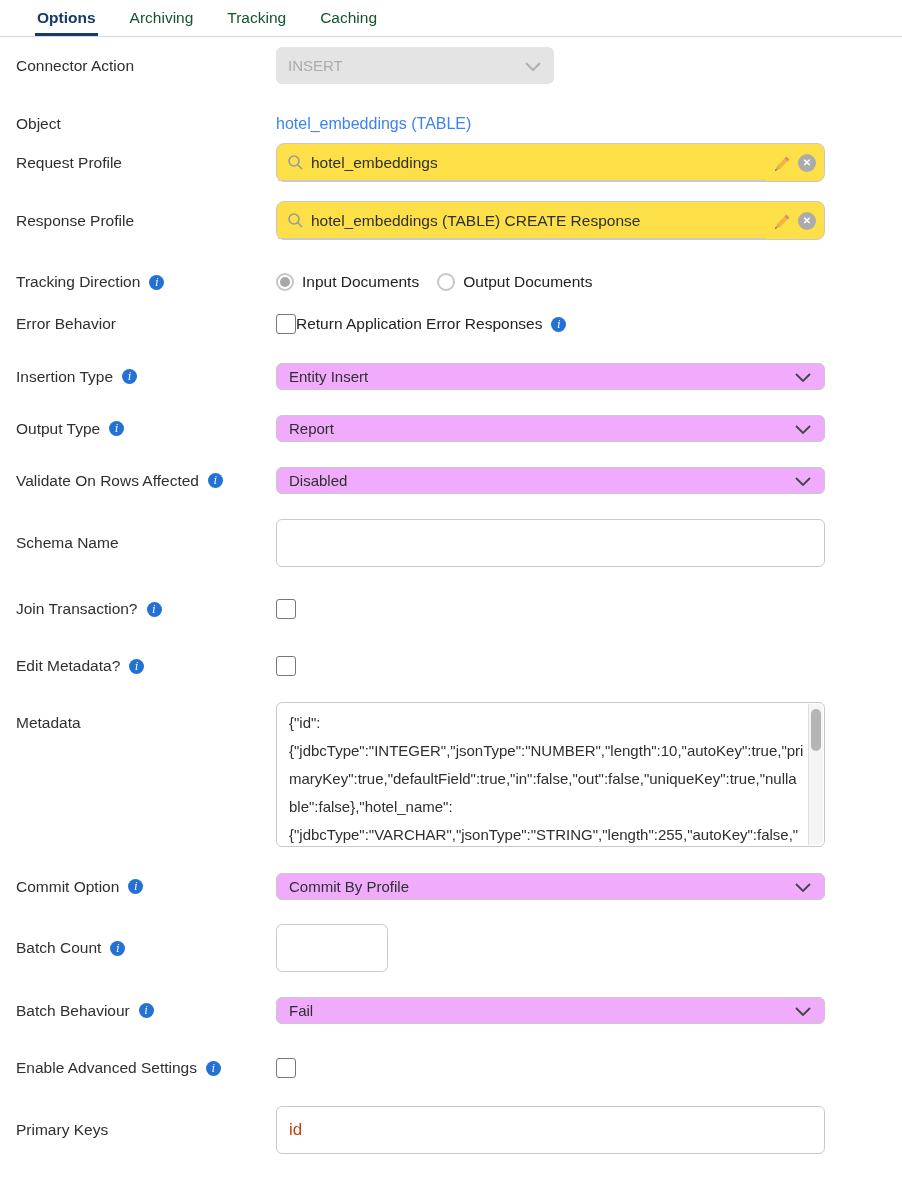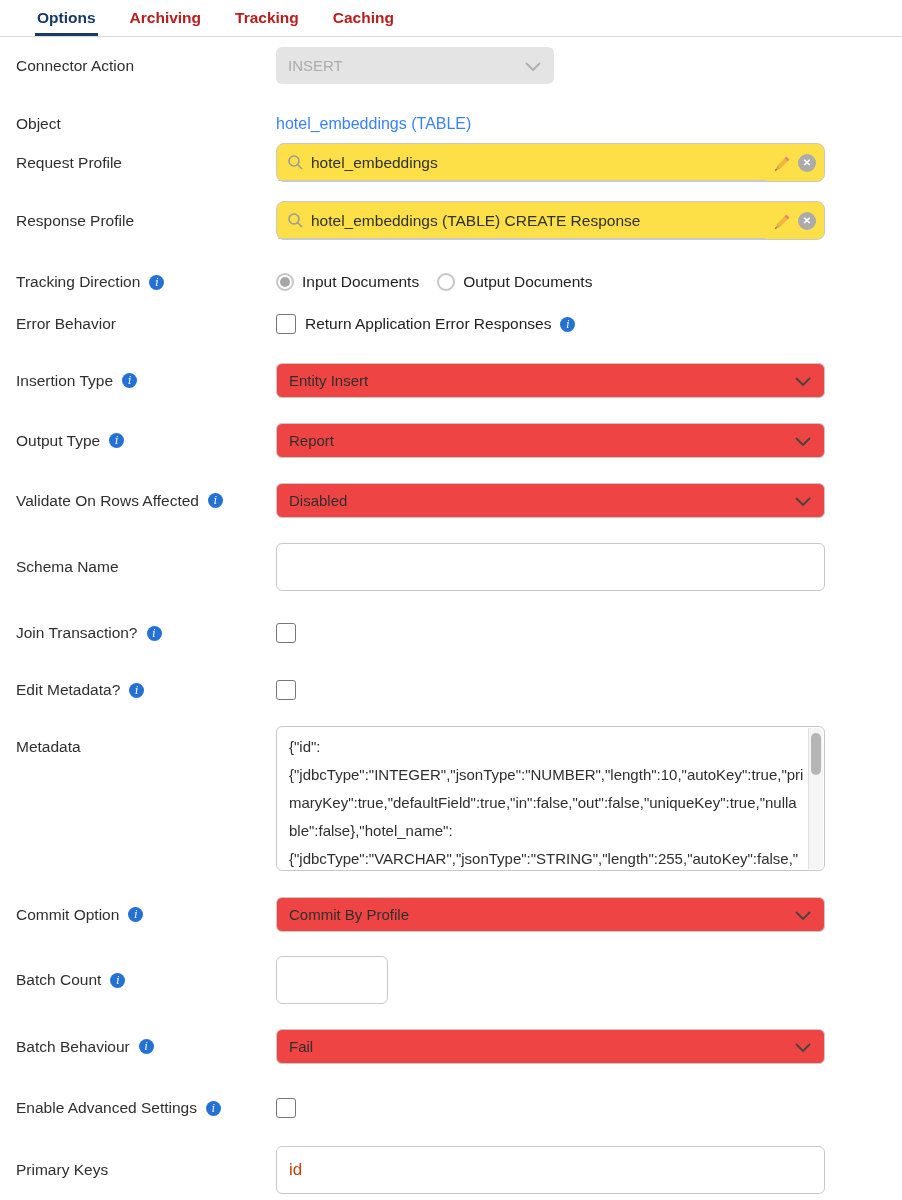--- a/index.html
+++ b/index.html
@@ -13,26 +13,25 @@
 
   
   .tabbar {
     display: flex;
     align-items: flex-end;
     padding-left: 35px;
     border-bottom: 1px solid #d9d9d9;
   }
   .tab {
     font-size: 15.5px;
-    color: #b91c1c;
+    color: #14532d;
     padding: 9px 2px 9px;
     margin-right: 30px;
     cursor: pointer;
     white-space: nowrap;
-    font-weight: bold;
   }
   .tab.active {
     color: #173a66;
     font-weight: 700;
     padding-bottom: 6px;
     border-bottom: 3px solid #173a66;
   }
 
   
   .form {
@@ -71,25 +70,25 @@
     font-size: 10.5px;
     line-height: 15px;
     flex: 0 0 auto;
     cursor: pointer;
   }
   .info-icon::after { content: "i"; }
 
   
   .select {
     position: relative;
-    height: 35px;
+    height: 27px;
     width: 100%;
     border: 1px solid #c9c9c9;
     border-radius: 6px;
-    background: #ef4444;
+    background: #f0abfc;
     display: flex;
     align-items: center;
     padding: 0 34px 0 12px;
     font-size: 15px;
     color: #2f2f2f;
     cursor: pointer;
   }
   .select .chev {
     position: absolute;
     right: 13px;
@@ -191,21 +190,21 @@
   .radio-label { font-size: 15.5px; color: #222; }
   .checkbox {
     width: 20px; height: 20px;
     border: 1.5px solid #767676;
     border-radius: 3px;
     background: #fff;
     display: inline-block;
     flex: 0 0 auto;
     cursor: pointer;
   }
-  .check-label { font-size: 15.5px; color: #222; margin-left: 9px; }
+  .check-label { font-size: 15.5px; color: #222; margin-left: 0; }
 
   
   .static-value { font-size: 16px; color: #3b82f6; }
 
   
   .metadata-box {
     position: relative;
     width: 100%;
     height: 145px;
     border: 1px solid #c9c9c9;

